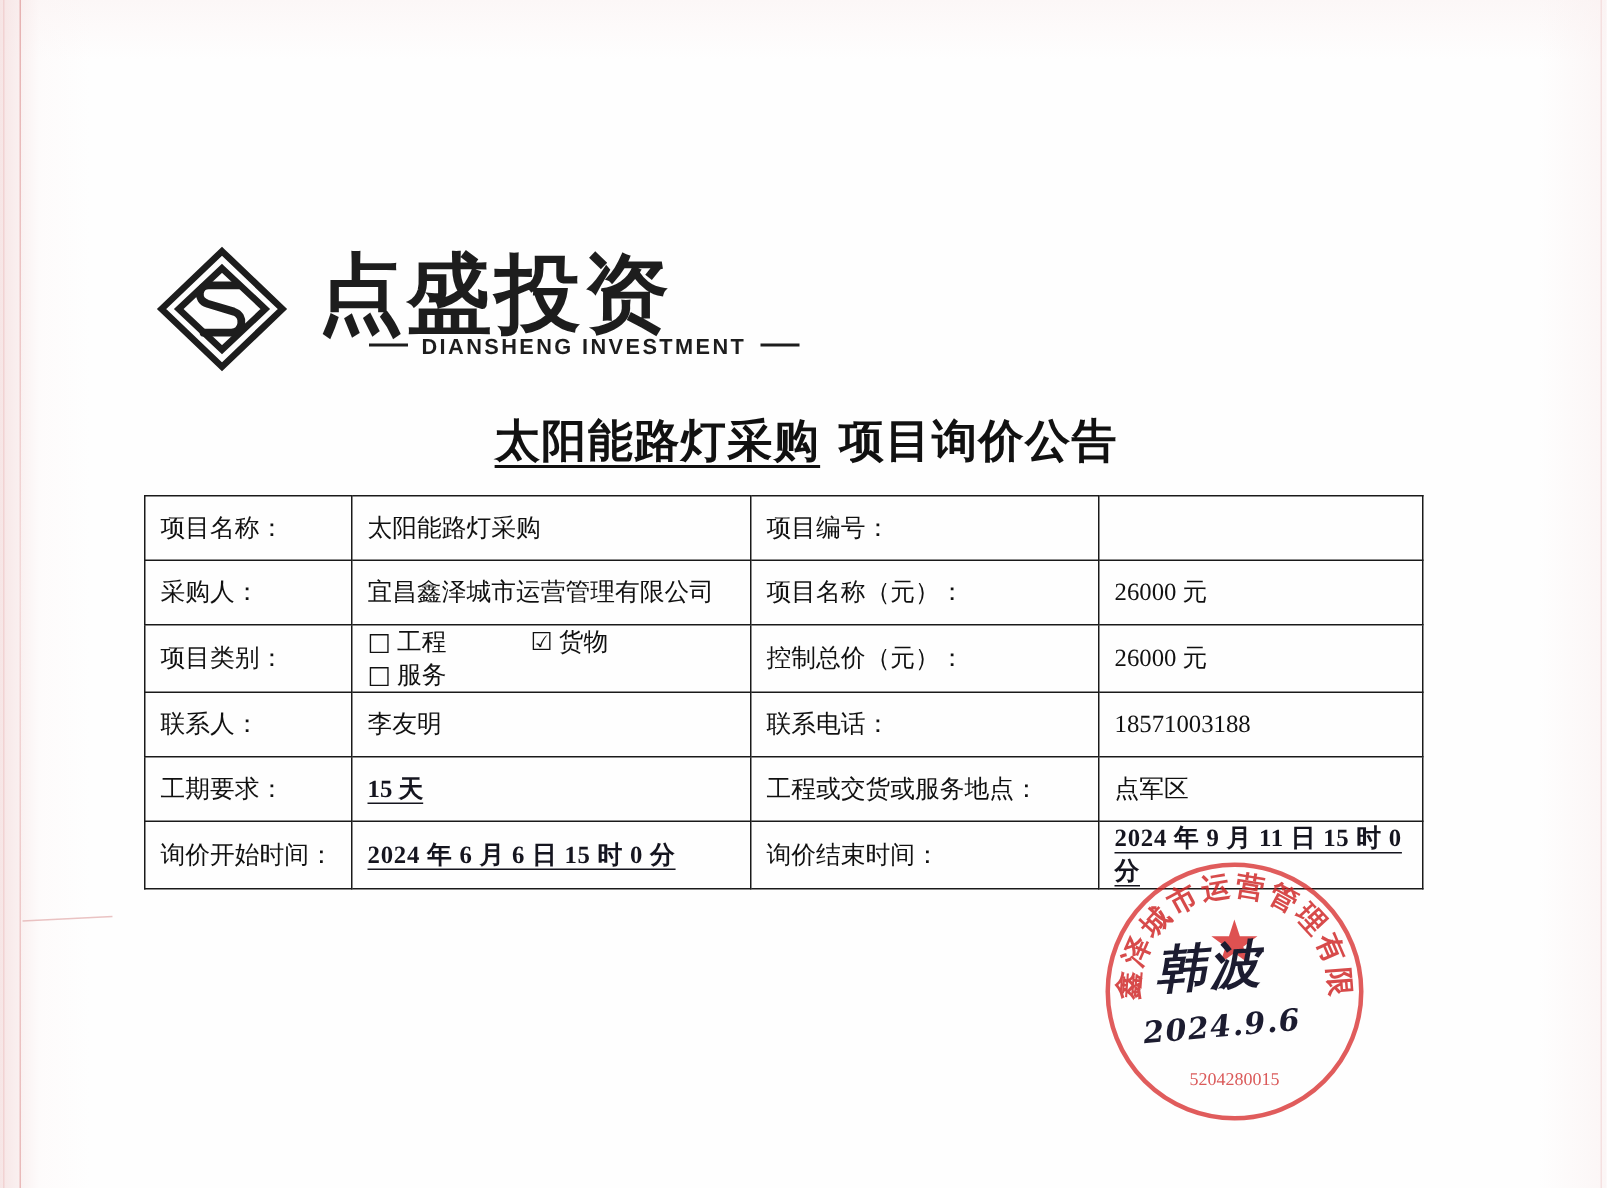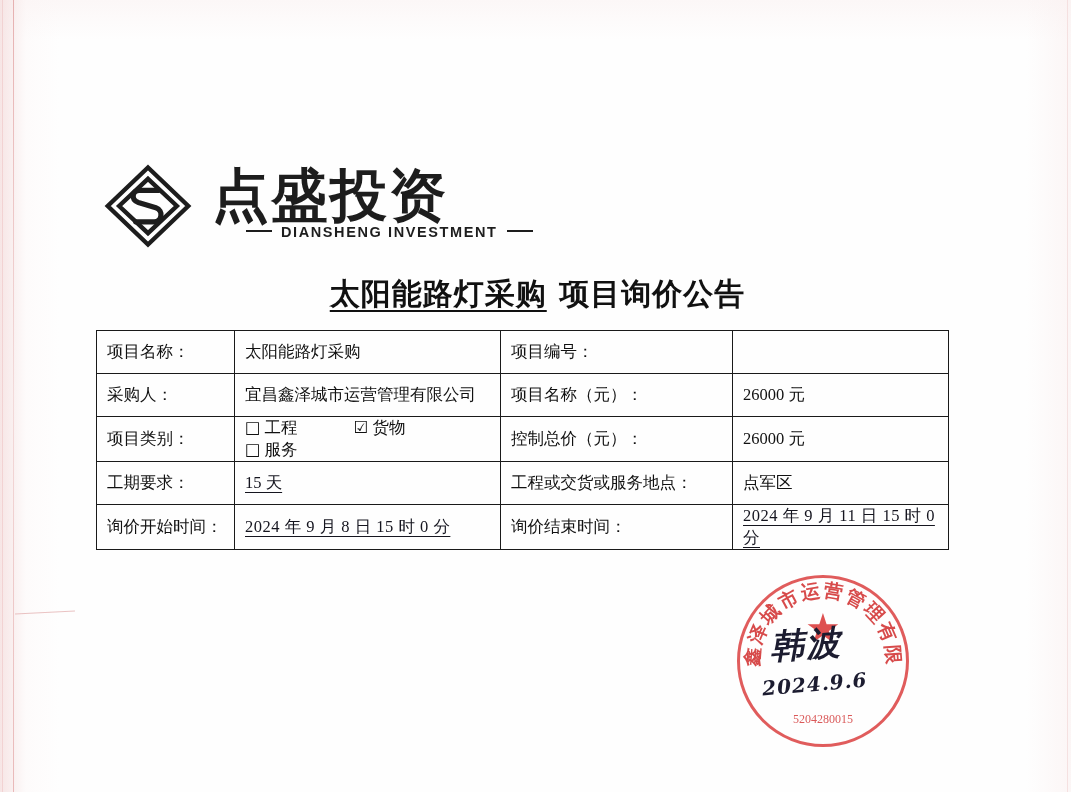--- a/index.html
+++ b/index.html
@@ -149,20 +149,21 @@
     text-align: left;
   }
   .col-a { width: 138px; }
   .col-b { width: 266px; }
   .col-c { width: 232px; }
   .col-d { width: 216px; }
 
   .hand {
     font-family: "Liberation Serif", serif;
     color: #15151f;
+    font-weight: bold;
   }
   .hand-underline {
     text-decoration: underline;
     text-underline-offset: 4px;
     text-decoration-thickness: 1px;
   }
   .cat-row span { margin-right: 26px; white-space: nowrap; }
   .cat-row .box { font-family: "DejaVu Sans", sans-serif; margin-right: 4px; }
 
   
@@ -290,28 +291,34 @@
         <td class="lbl">项目类别：</td>
         <td class="val cat-row">
           <span><span class="box">□</span><span>工程</span></span>
           <span><span class="box">☑</span><span>货物</span></span>
           <span><span class="box">□</span><span>服务</span></span>
         </td>
         <td class="lbl">控制总价（元）：</td>
         <td class="val">26000 元</td>
       </tr>
       <tr>
+        <td class="lbl">联系人：</td>
+        <td class="val">李友明</td>
+        <td class="lbl">联系电话：</td>
+        <td class="val">18571003188</td>
+      </tr>
+      <tr>
         <td class="lbl">工期要求：</td>
         <td class="val"><span class="hand hand-underline">15 天</span></td>
         <td class="lbl">工程或交货或服务地点：</td>
         <td class="val">点军区</td>
       </tr>
       <tr>
         <td class="lbl">询价开始时间：</td>
-        <td class="val"><span class="hand hand-underline hw-date">2024 年 9 月 8 日 15 时 0 分</span></td>
+        <td class="val"><span class="hand hand-underline hw-date">2024 年 6 月 6 日 15 时 0 分</span></td>
         <td class="lbl">询价结束时间：</td>
         <td class="val"><span class="hand hand-underline hw-date">2024 年 9 月 11 日 15 时 0 分</span></td>
       </tr>
     </tbody>
   </table>
 
   <div class="seal">
     <div class="seal-ring"></div>
     <div class="seal-star">★</div>
     <svg class="seal-text" viewBox="0 0 172 172">

